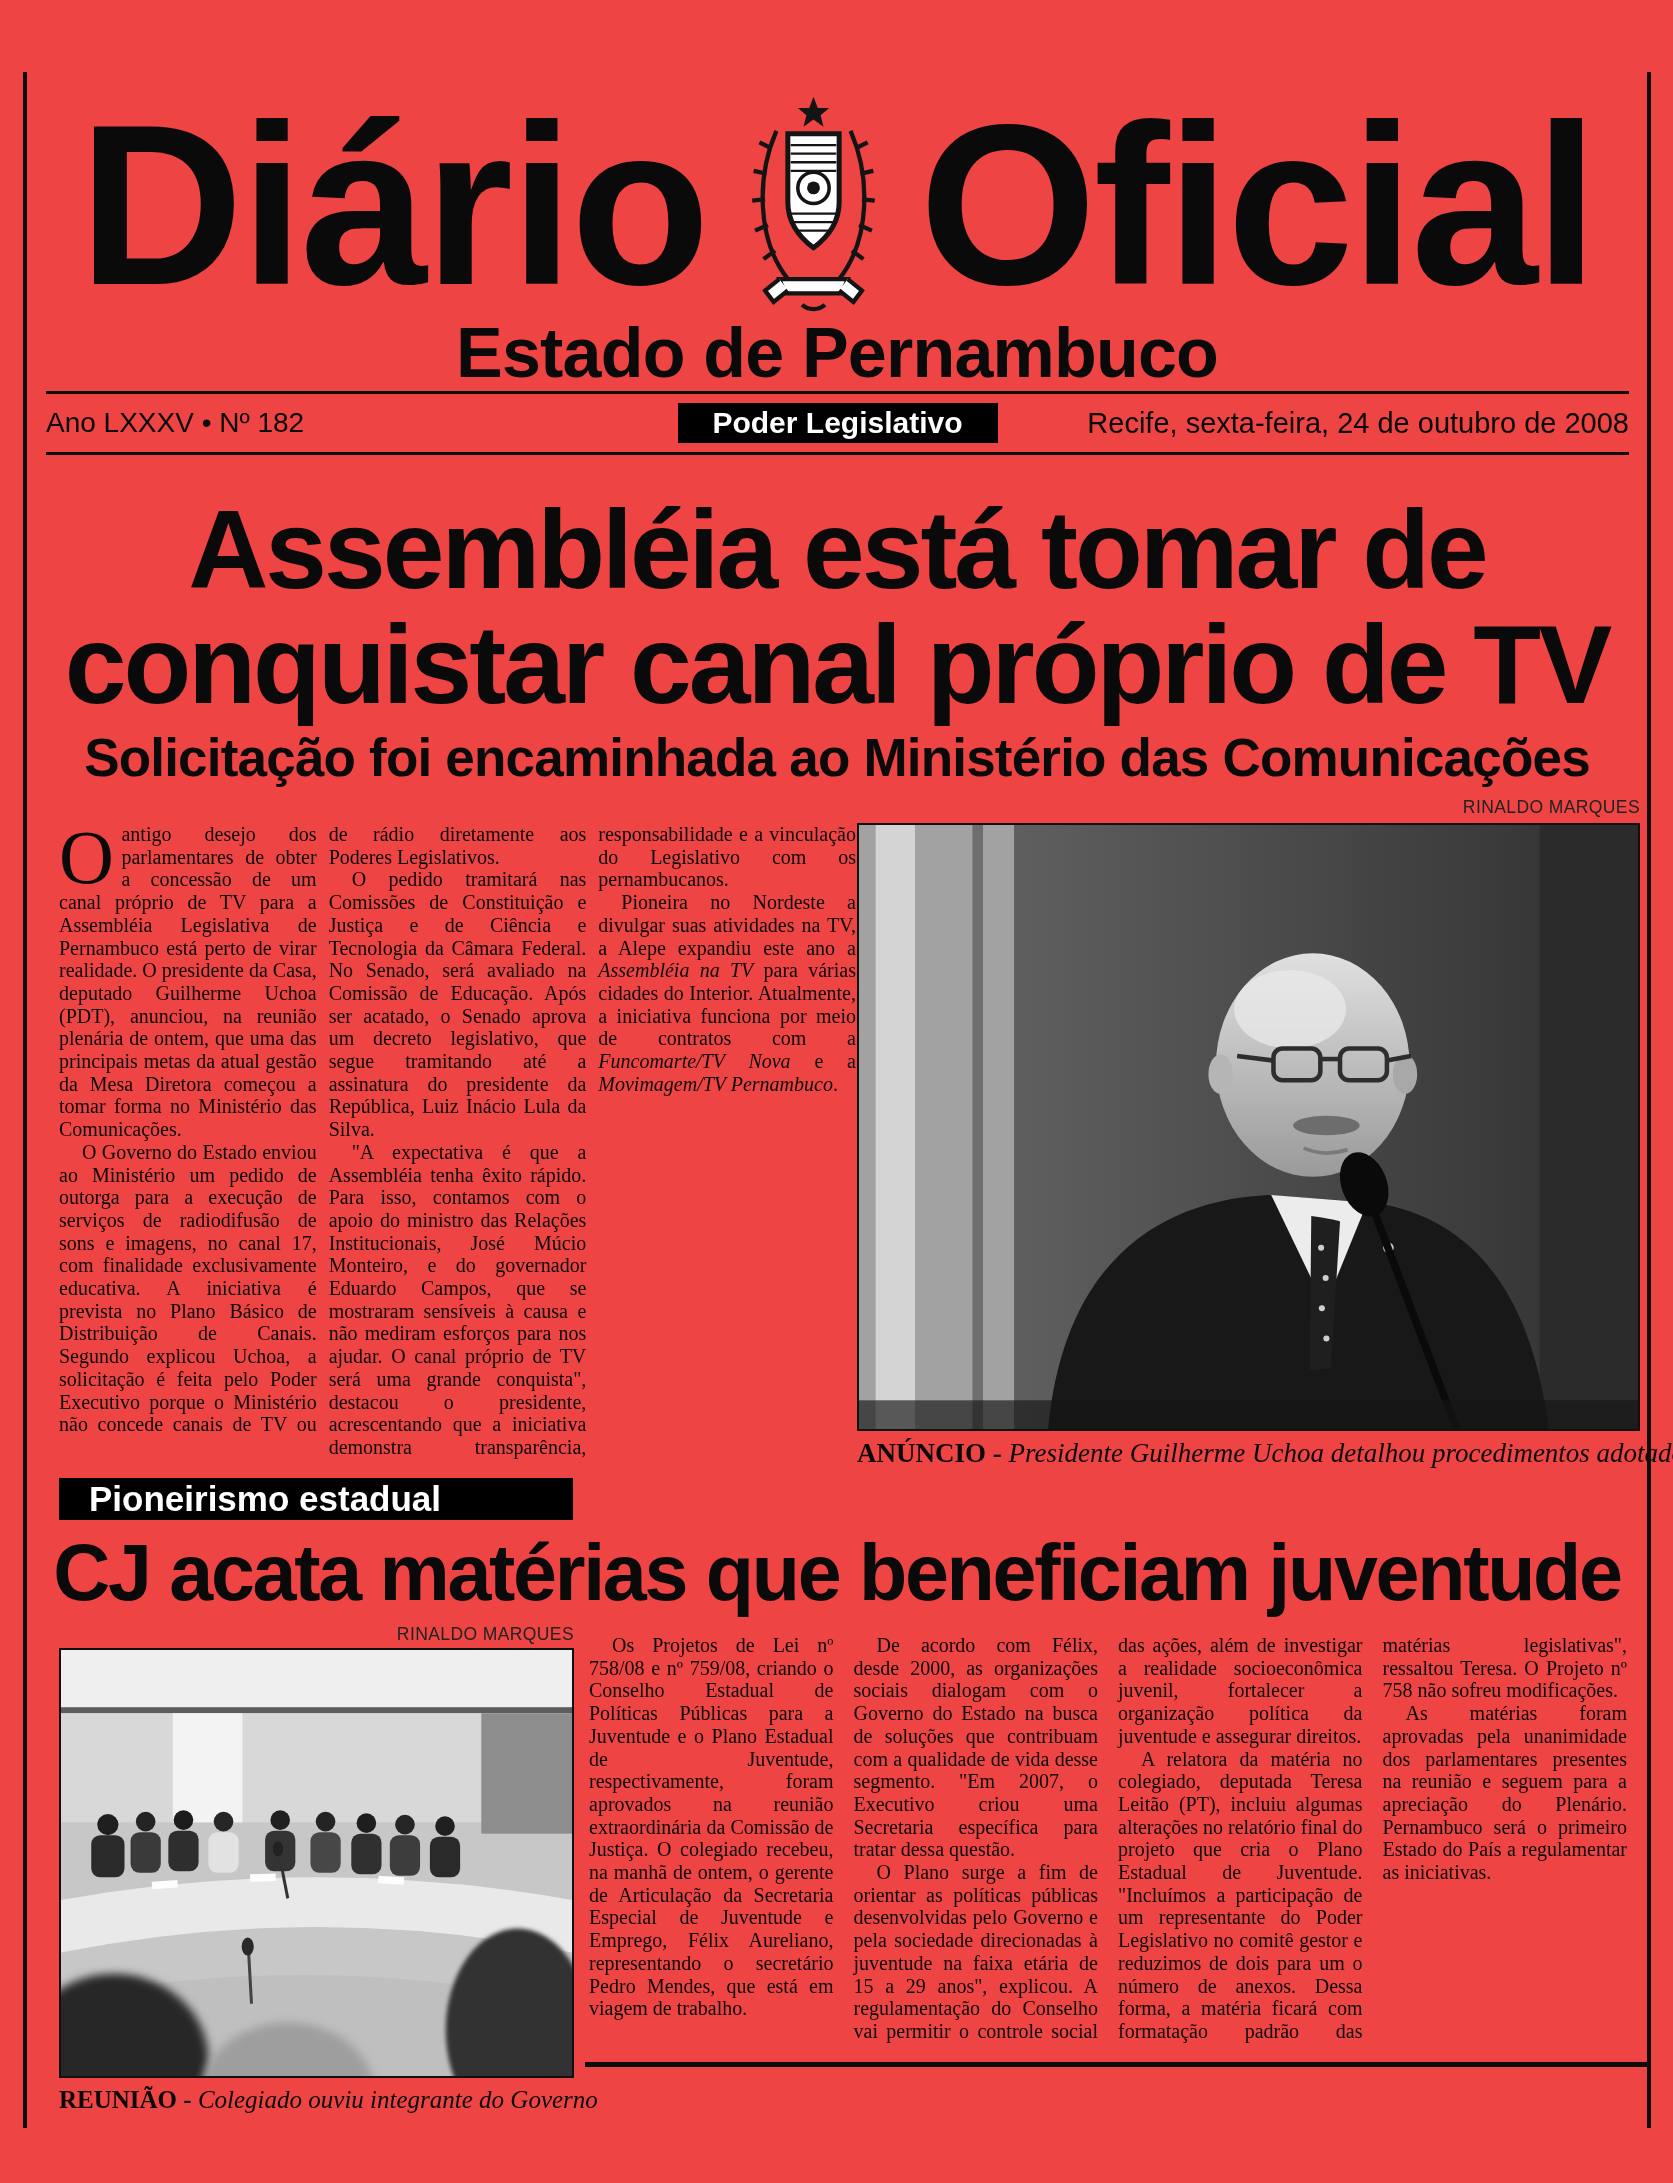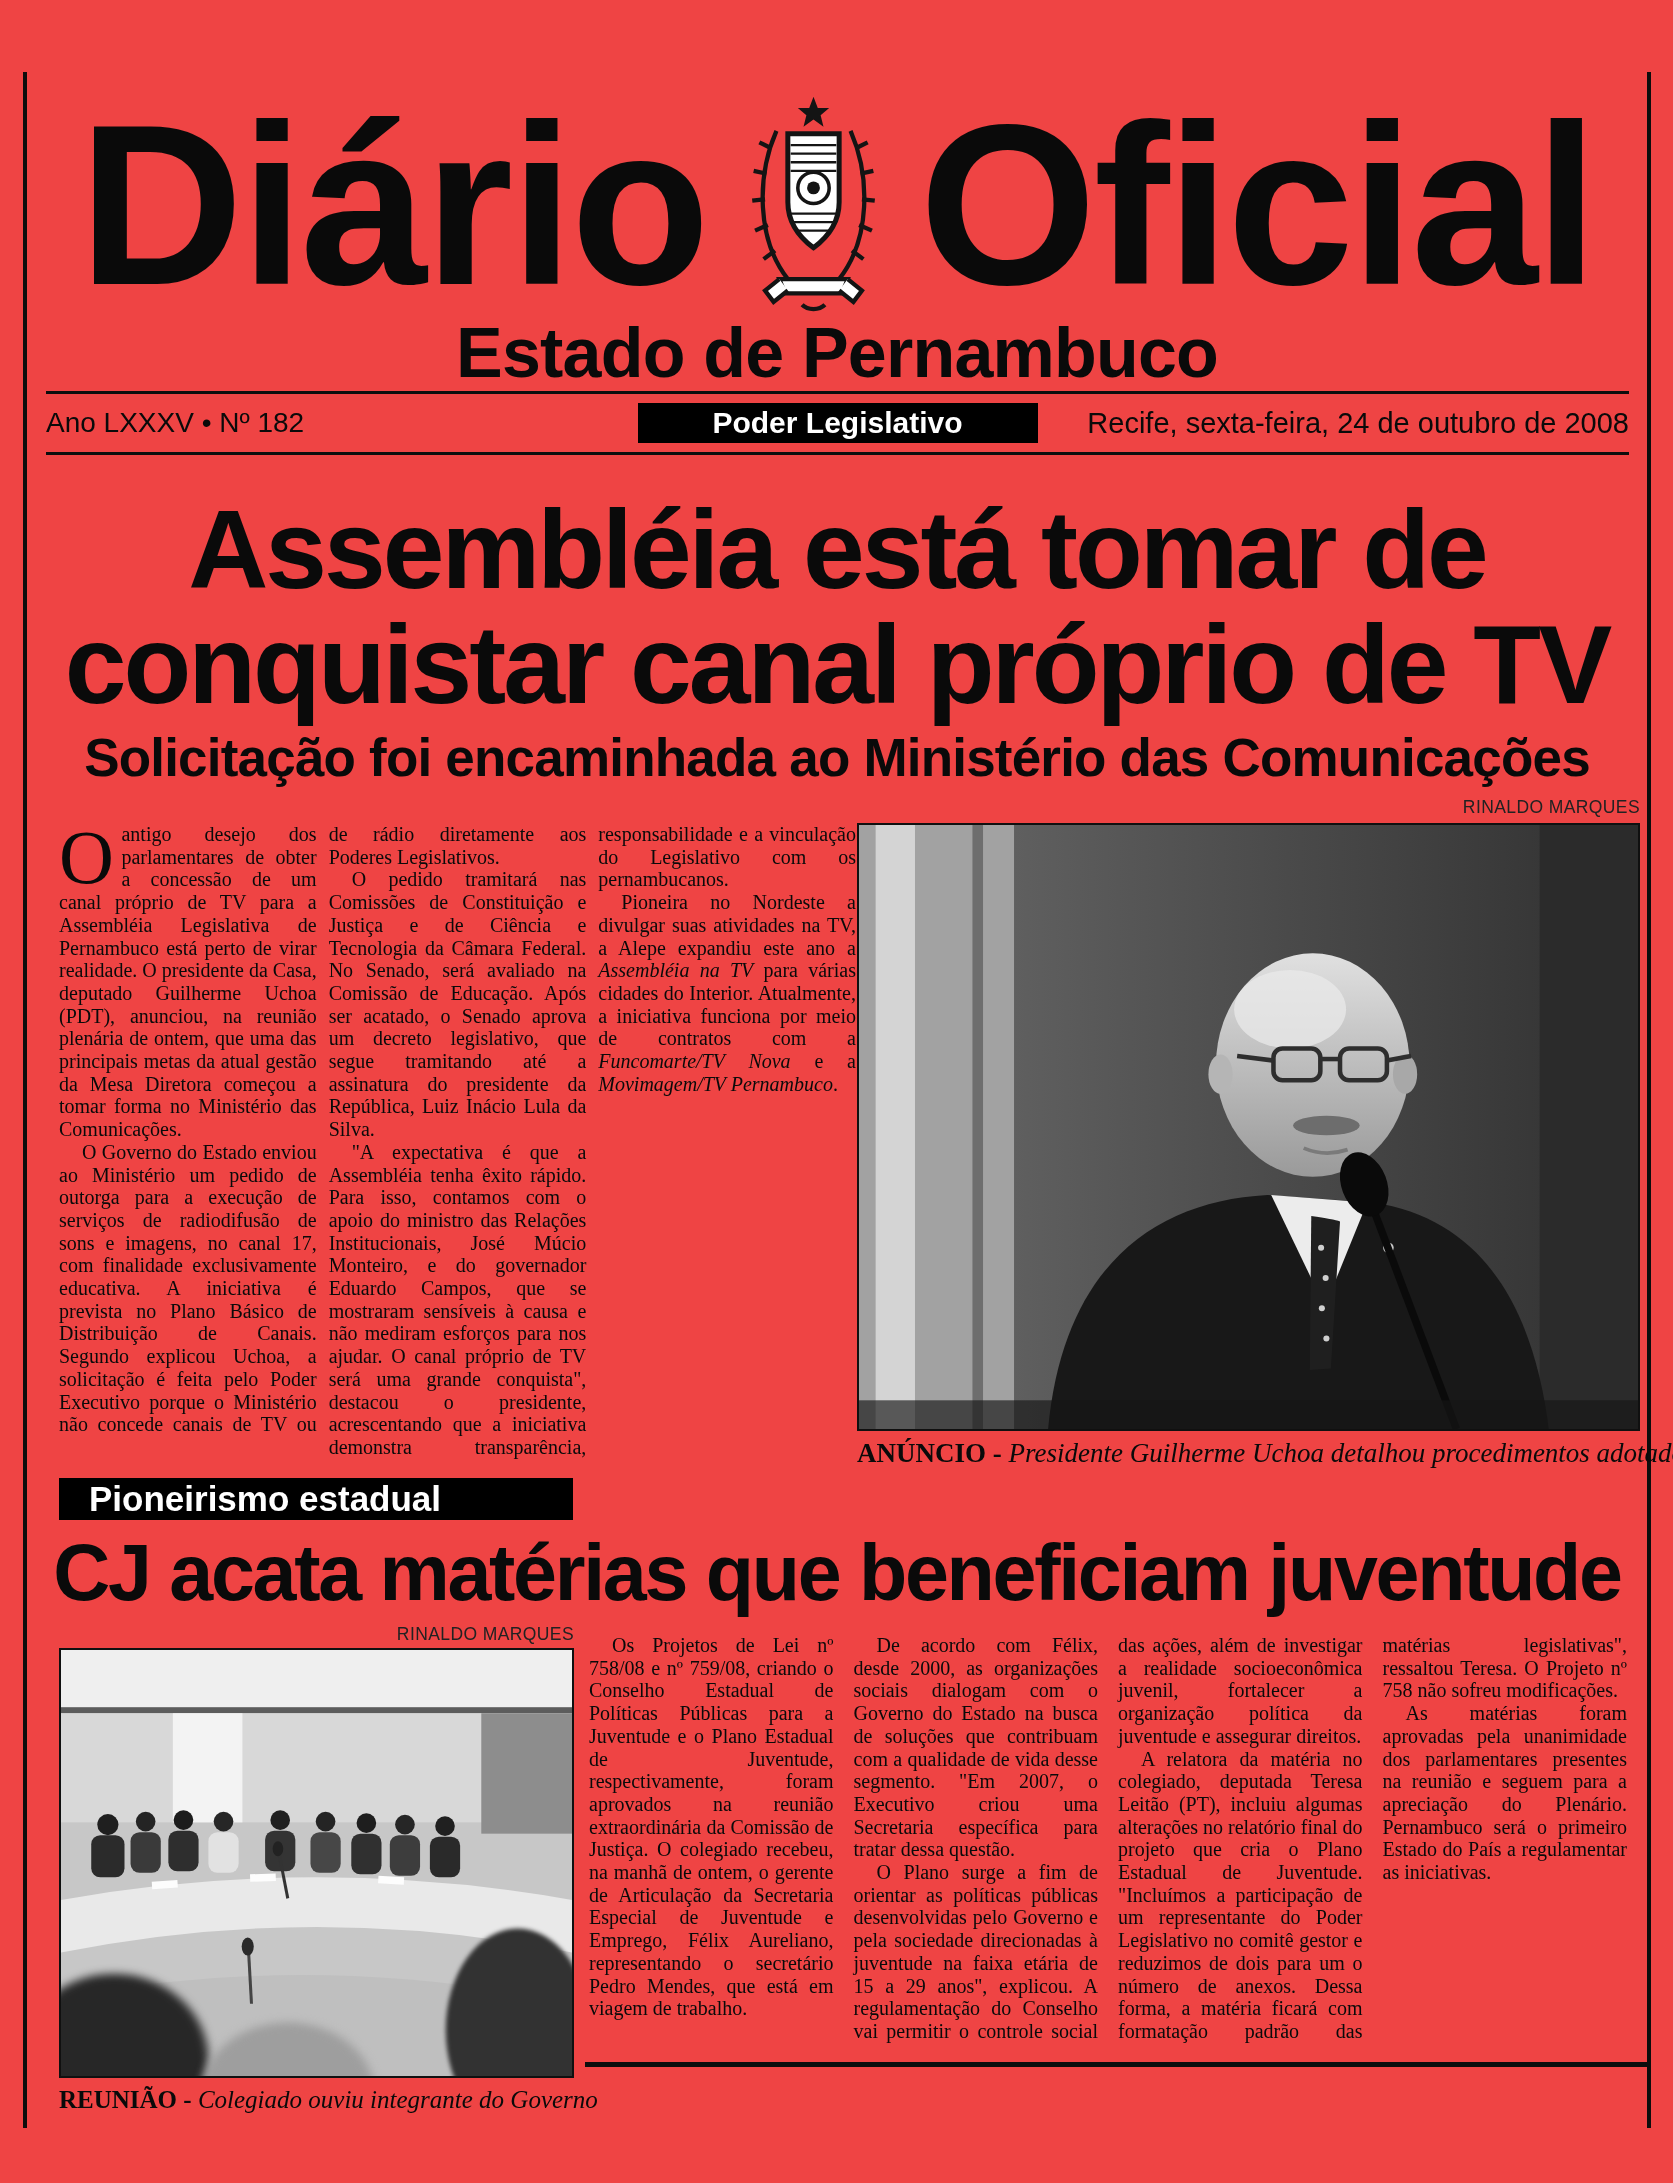--- a/index.html
+++ b/index.html
@@ -19,21 +19,21 @@
 
   .mast-sub{position:absolute;left:0;top:313px;width:100%;text-align:center;
     font-family:"Liberation Sans",sans-serif;font-weight:bold;font-size:70px;letter-spacing:-0.8px;}
 
   .dateline{position:absolute;left:46px;top:391px;width:1583px;height:58px;
     border-top:3px solid #0d0d0d;border-bottom:3px solid #0d0d0d;
     display:flex;align-items:center;font-family:"Liberation Sans",sans-serif;gap:12px;}
   .dl-left{font-size:28px;letter-spacing:0;}
   .dl-box{position:absolute;left:50%;transform:translateX(-50%);
     background:#000;color:#fff;font-weight:bold;font-size:30px;
-    width:400px;height:40px;line-height:40px;text-align:center;}
+    width:320px;height:40px;line-height:40px;text-align:center;}
   .dl-right{margin-left:auto;font-size:29px;}
 
   .headline1{position:absolute;left:23px;top:493px;width:1628px;margin:0;
     text-align:center;font-family:"Liberation Sans",sans-serif;font-weight:bold;
     font-size:111px;line-height:115px;letter-spacing:-3px;}
   .subheadline{position:absolute;left:23px;top:727px;width:1628px;margin:0;
     text-align:center;font-family:"Liberation Sans",sans-serif;font-weight:bold;
     font-size:53px;letter-spacing:-0.8px;}
 
   .credit{position:absolute;font-family:"Liberation Sans",sans-serif;font-size:17.5px;

